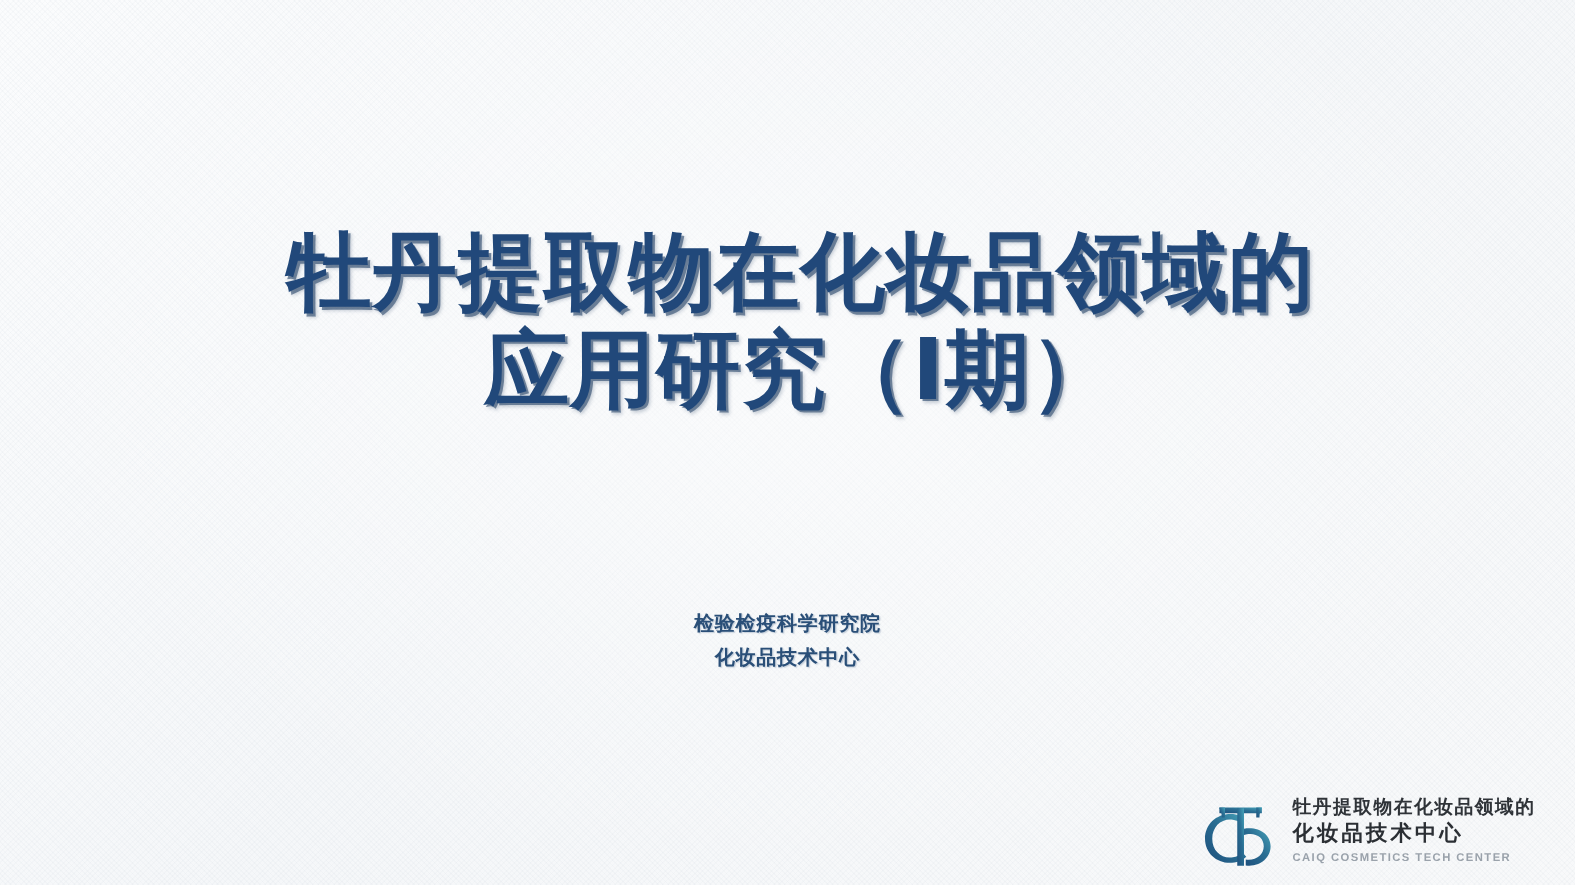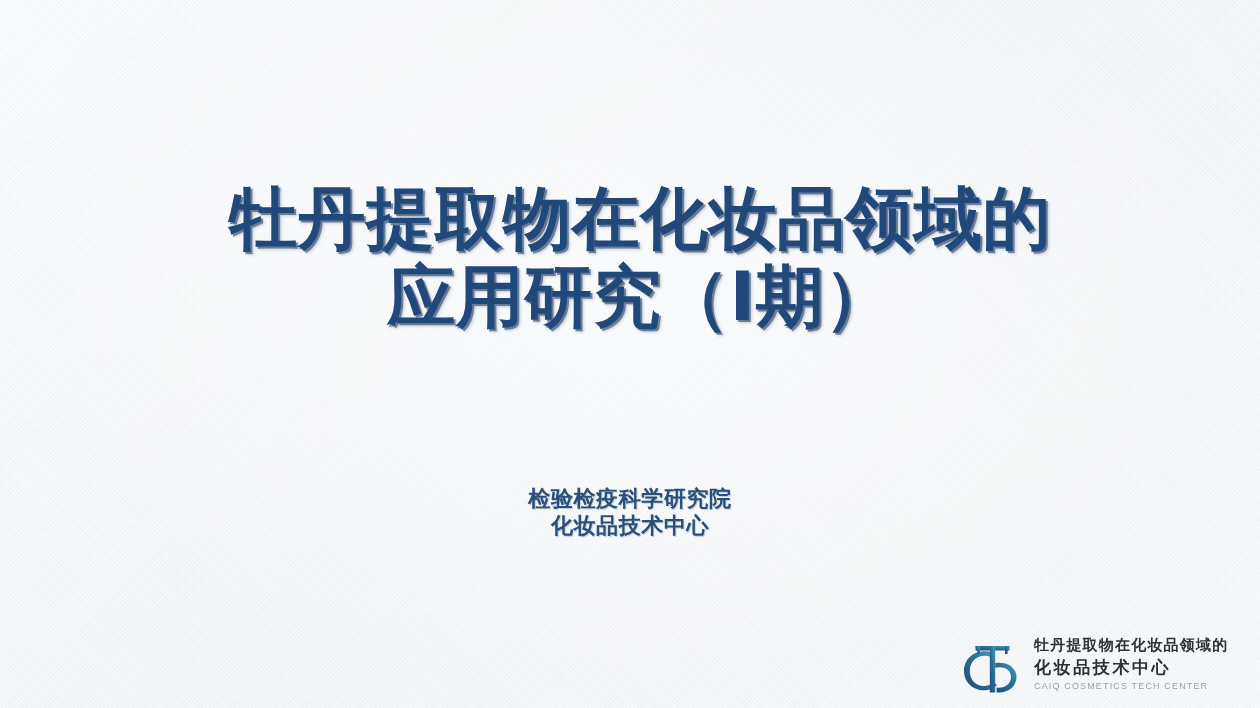--- a/index.html
+++ b/index.html
@@ -76,21 +76,21 @@
     right: 0;
     top: 485px;
     text-align: center;
     z-index: 3;
   }
 
   .subtitle-line {
     display: block;
     font-family: "DejaVu Sans", "Liberation Sans", sans-serif;
     font-weight: 700;
-    font-size: 22px;
+    font-size: 16px;
     line-height: 27px;
     letter-spacing: 0.6px;
     color: #2a4f78;
     text-shadow: 1px 1px 1px rgba(40,75,120,0.25);
     white-space: nowrap;
   }
 
   
   .logo-lockup {
     position: absolute;
@@ -131,21 +131,21 @@
     font-weight: 700;
     font-size: 17px;
     line-height: 23px;
     letter-spacing: 2.6px;
     color: #2b2f34;
     white-space: nowrap;
   }
 
   .logo-en {
     font-family: "Liberation Sans", "DejaVu Sans", sans-serif;
-    font-weight: 400;
+    font-weight: 700;
     font-size: 9px;
     line-height: 14px;
     letter-spacing: 1.15px;
     color: #9aa2ab;
     white-space: nowrap;
   }
 </style>
 </head>
 <body>
 

